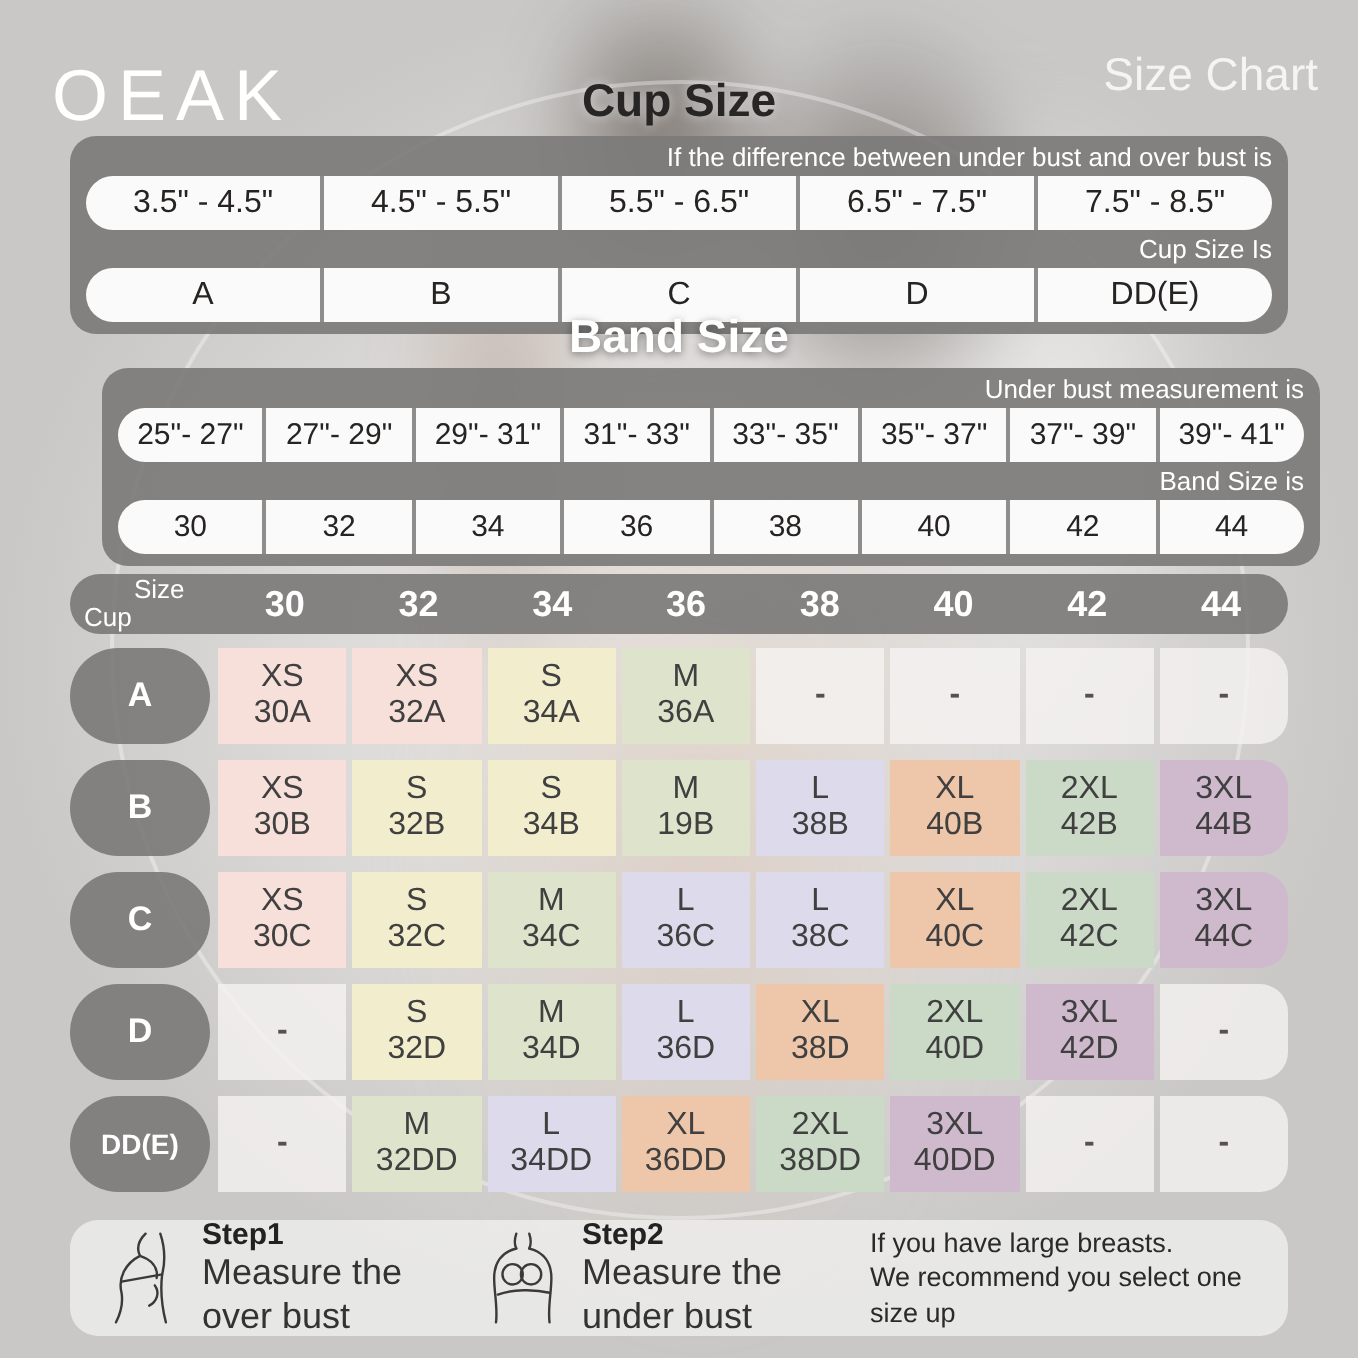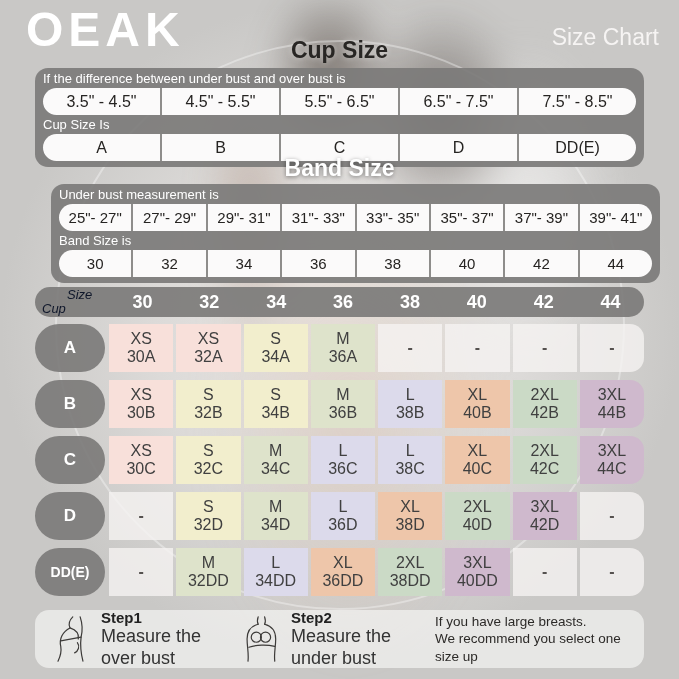--- a/index.html
+++ b/index.html
@@ -15,41 +15,41 @@
     background:
       radial-gradient(95px 130px at 330px 70px,  rgba(52,40,32,.55), transparent 70%),
       radial-gradient(120px 150px at 440px 110px, rgba(44,34,28,.50), transparent 70%),
       radial-gradient(70px 200px at 250px 210px, rgba(140,95,70,.28), transparent 72%),
       radial-gradient(200px 330px at 350px 420px, rgba(210,178,156,.35), transparent 75%),
       radial-gradient(120px 220px at 530px 200px, rgba(250,250,250,.5), transparent 75%);
   }
   .bg-circle { position:absolute; left:55px; top:40px; width:570px; height:570px;
     border-radius:50%; border:2px solid rgba(255,255,255,.35); }
 
-  .logo { position:absolute; left:26px; top:2px; color:#ffffff; font-size:48px;
-    font-weight:700; letter-spacing:5px; }
+  .logo { position:absolute; left:26px; top:27px; color:#ffffff; font-size:36px;
+    font-weight:400; letter-spacing:5px; }
   .page-title { position:absolute; right:20px; top:24px; color:#f6f4f3; font-size:23px; font-weight:500; }
 
   .section-title { position:absolute; width:100%; text-align:center; font-size:23px; font-weight:bold; }
   #cup-title  { top:37px;  color:#282624; text-shadow:0 0 6px rgba(255,255,255,.5); }
   #band-title { top:155px; color:#ffffff; text-shadow:0 1px 4px rgba(0,0,0,.45); }
 
   .panel { position:absolute; left:35px; width:609px; border-radius:13px; padding:2px 8px 5px; }
   #cup-panel  { top:68px; }
   #band-panel { top:184px; }
-  .panel-label { color:#fff; font-size:13px; font-weight:500; text-align:left; line-height:17px; height:17px; }
+  .panel-label { color:#fff; font-size:13px; font-weight:500; text-align:right; line-height:17px; height:17px; }
   .white-row { background:#fbfafa; border-radius:15px; height:27px; display:flex; overflow:hidden; margin:1px 0; }
   .wcell { flex:1; display:flex; align-items:center; justify-content:center;
     font-size:16px; font-weight:500; color:#262422; border-left:2px solid #8e8d8b; }
   .wcell:first-child { border-left:none; }
   .row-8 .wcell { font-size:15px; }
 
   .matrix-header { position:absolute; left:35px; top:287px; width:609px; height:30px;
     border-radius:15px; display:flex; align-items:center; }
-  .corner { position:relative; width:74px; height:100%; flex:none; color:#0f172a;font-style:italic; }
+  .corner { position:relative; width:74px; height:100%; flex:none; color:#ffffff; }
   .corner-top    { position:absolute; top:0;    left:32px; font-size:13px; }
   .corner-bottom { position:absolute; bottom:1px; left:7px;  font-size:13px; }
   .mcol { flex:1; text-align:center; color:#fff; font-weight:bold; font-size:18px; }
 
   #matrix-rows { position:absolute; left:35px; top:324px; width:609px; }
   .matrix-row { display:flex; height:48px; margin-bottom:8px; }
   .row-label { width:70px; flex:none; margin-right:4px; border-radius:24px;
     color:#fff; font-weight:bold; font-size:17px;
     display:flex; align-items:center; justify-content:center; }
   .row-label.small { font-size:14px; }
@@ -176,21 +176,21 @@
           <div class="mcell" style="background: rgb(242, 238, 205);">
             <div>S</div>
             <div>32B</div>
           </div>
           <div class="mcell" style="background: rgb(242, 238, 205);">
             <div>S</div>
             <div>34B</div>
           </div>
           <div class="mcell" style="background: rgb(222, 227, 203);">
             <div>M</div>
-            <div>36B</div>
+            <div>19B</div>
           </div>
           <div class="mcell" style="background: rgb(220, 218, 235);">
             <div>L</div>
             <div>38B</div>
           </div>
           <div class="mcell" style="background: rgb(238, 198, 170);">
             <div>XL</div>
             <div>40B</div>
           </div>
           <div class="mcell" style="background: rgb(203, 218, 198);">

